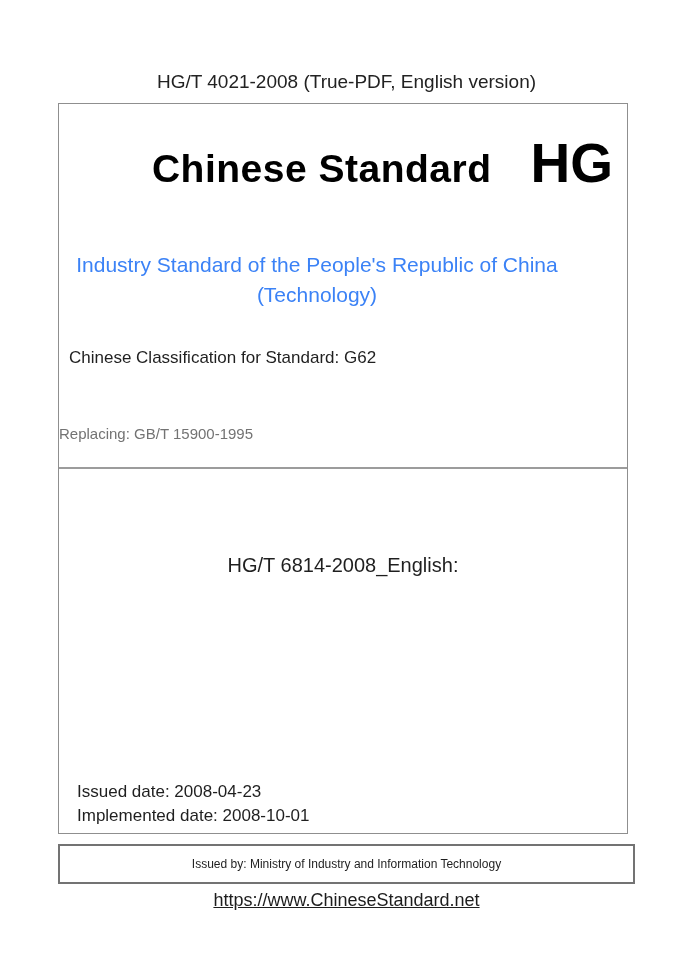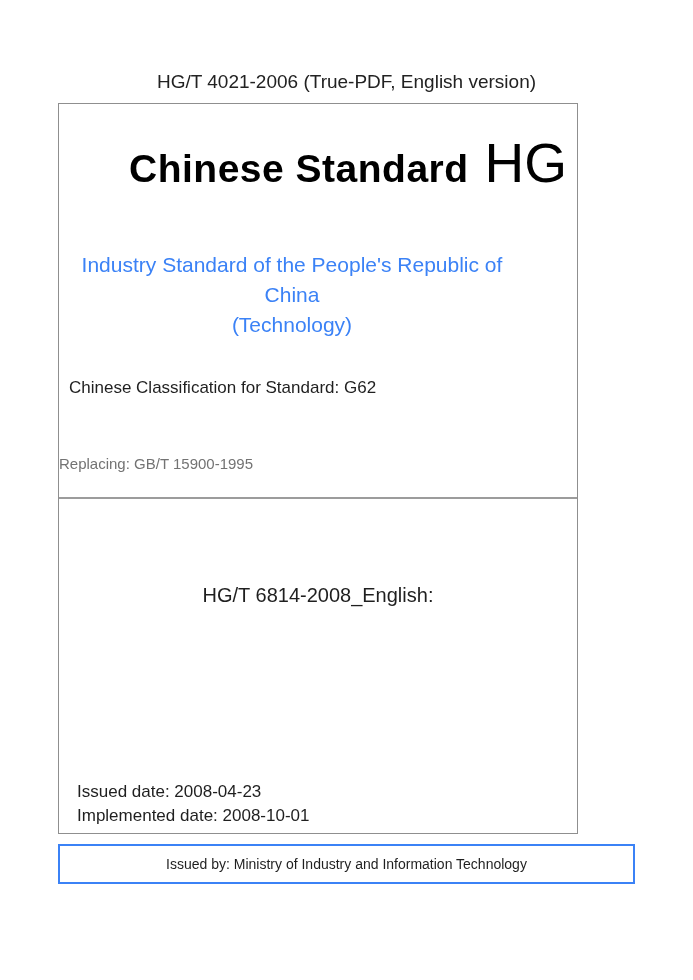--- a/index.html
+++ b/index.html
@@ -12,35 +12,35 @@
     font-family:"Liberation Sans","DejaVu Sans",sans-serif;
     overflow:hidden;
     margin:0 auto;
   }
   .doc-header {
     position:absolute; top:70px; left:0; width:100%;
     text-align:center; font-size:19px; line-height:24px; color:#222222;
   }
   .main-box {
     position:absolute; top:103px; left:58px;
-    width:520px; height:731px;
+    width:570px; height:731px;
     border:1.5px solid #8f8f8f;
     background:#ffffff;
   }
   .title-row {
     display:flex; align-items:baseline;
     margin-top:32px; padding-right:14px;
   }
   .brand {
     flex:1; text-align:center; padding-left:70px;
     font-size:39px; font-weight:700; line-height:1; color:#000000;
     letter-spacing:0.5px; white-space:nowrap;
   }
   .logo {
-    font-size:55px; font-weight:400; line-height:1; color:#000000;
+    font-size:55px; font-weight:700; line-height:1; color:#000000;
     white-space:nowrap;
     margin-left:16px;
   }
   .type-block {
     margin-top:59px; padding-right:52px;
     text-align:center; font-size:21px; line-height:30px; color:#3b82f6;
   }
   .classification {
     margin-top:37px; padding-left:10px;
     font-size:17px; line-height:22px; color:#1f1f1f;
@@ -64,38 +64,38 @@
   }
   .dates-row {
     position:absolute; bottom:5px; left:0; right:0;
     display:flex; justify-content:space-between;
     padding:0 18px;
     font-size:17px; line-height:24px; color:#1f1f1f;flex-direction:column;
   }
   .issuer-box {
     position:absolute; top:844px; left:58px;
     width:577px; height:40px;
-    border:2px solid #3b82f6;
+    border:2px solid #737373;
     display:flex; align-items:center; justify-content:center;
-    font-size:14px; color:#1f1f1f; background:#ffffff;
+    font-size:12px; color:#1f1f1f; background:#ffffff;
   }
   .footer {
     position:absolute; top:888px; left:0; width:100%;
     text-align:center; font-size:18px; line-height:24px;
   }
   .footer a {
     color:#1d1d1d; text-decoration:underline; cursor:pointer;
   }
 </style>
 </head>
 <body>
 
 <div class="page">
 
-  <div class="doc-header">HG/T 4021-2006 (True-PDF, English version)</div>
+  <div class="doc-header">HG/T 4021-2008 (True-PDF, English version)</div>
 
   <div class="main-box">
 
     <div class="title-row">
       <div class="brand">Chinese Standard</div>
       <div class="logo">HG</div>
     </div>
 
     <div class="type-block">
       <div>Industry Standard of the People's Republic of China</div>
@@ -115,14 +115,17 @@
 
     <div class="dates-row">
       <span>Issued date: 2008-04-23</span>
       <span>Implemented date: 2008-10-01</span>
     </div>
 
   </div>
 
   <div class="issuer-box">Issued by: Ministry of Industry and Information Technology</div>
 
+  <div class="footer">
+    <a href="#">https://www.ChineseStandard.net</a>
+  </div>
 
 </div>
 
 </body></html>

